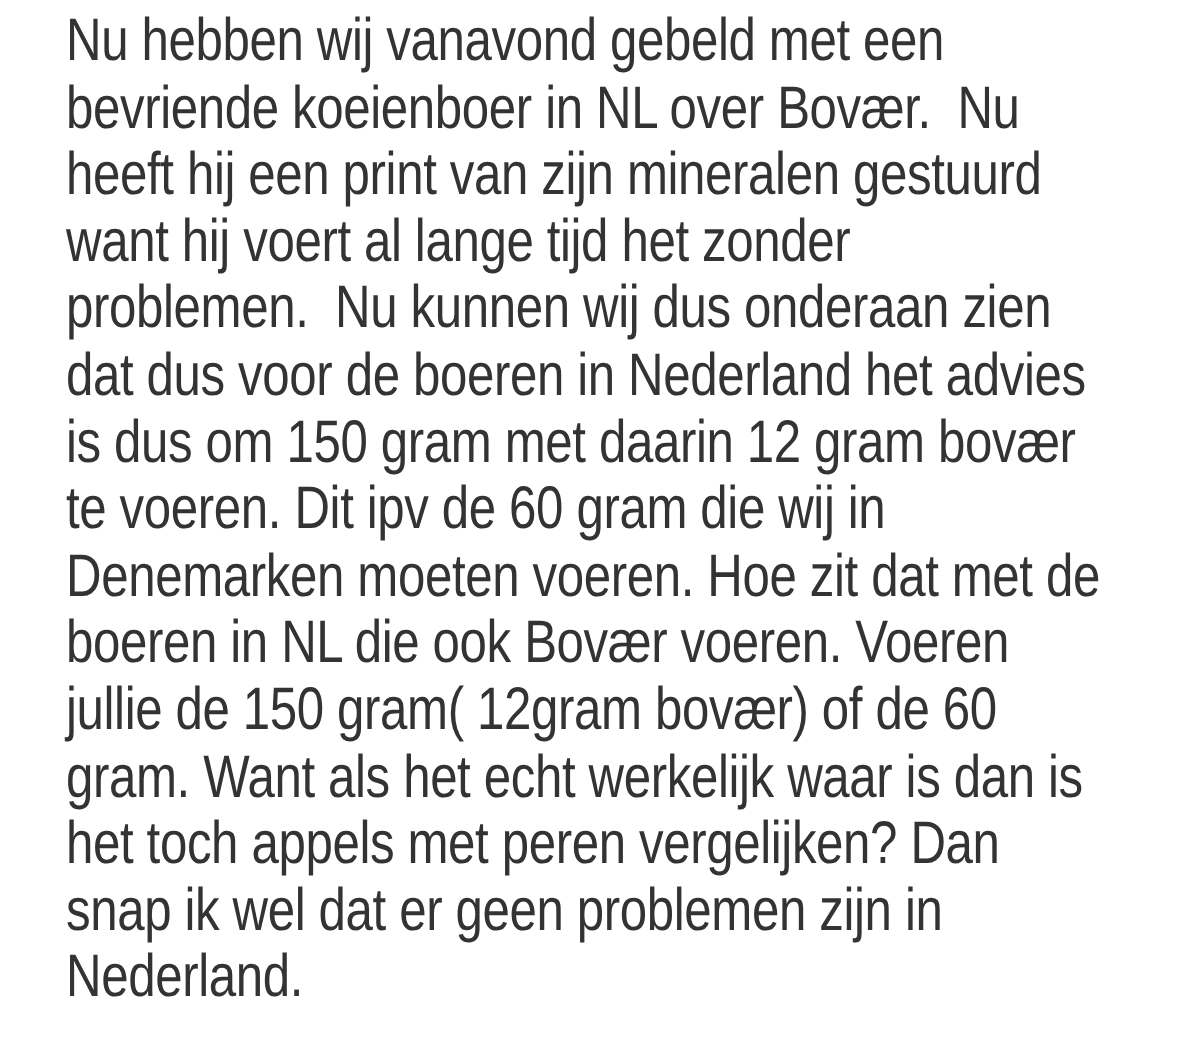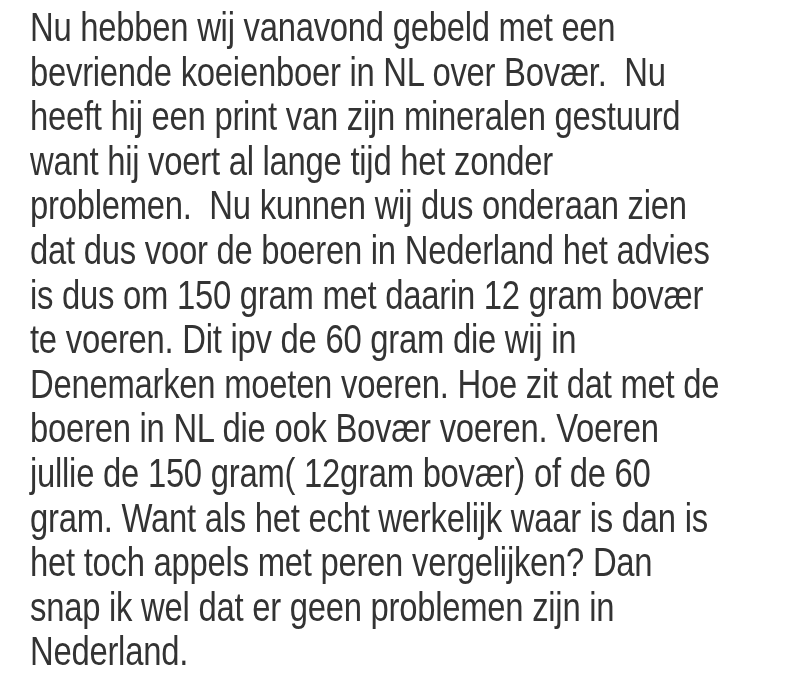--- a/index.html
+++ b/index.html
@@ -4,21 +4,21 @@
 <style>
   html, body {
     margin: 0;
     padding: 0;
     width: 800px;
     height: 697px;
     background: #ffffff;
     overflow: hidden;
   }
   .message-block {
-    padding: 5px 0 0 30px;
+    padding: 5px 0 0 44px;
     box-sizing: border-box;
     width: 800px;
     height: 594px;
   }
   .text-scale {
     transform: scaleX(0.82);
     transform-origin: 0 0;
     width: 940px;
   }
   .text-line {

